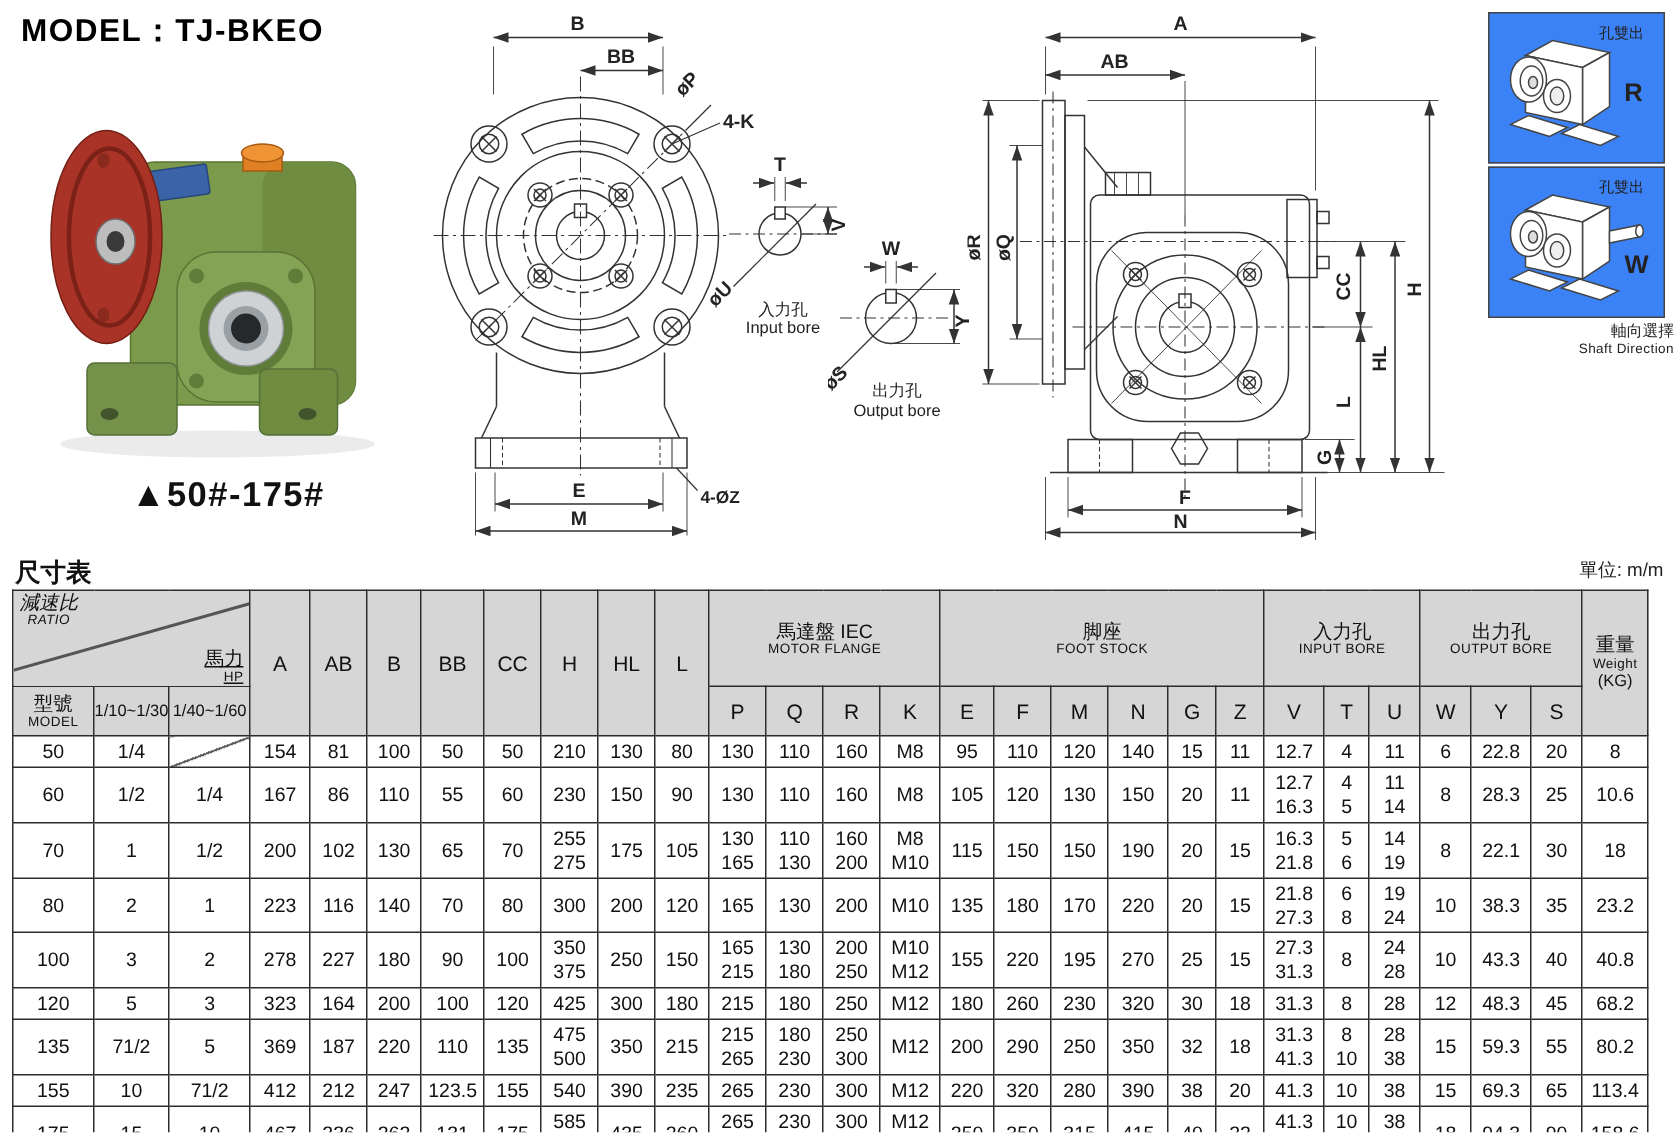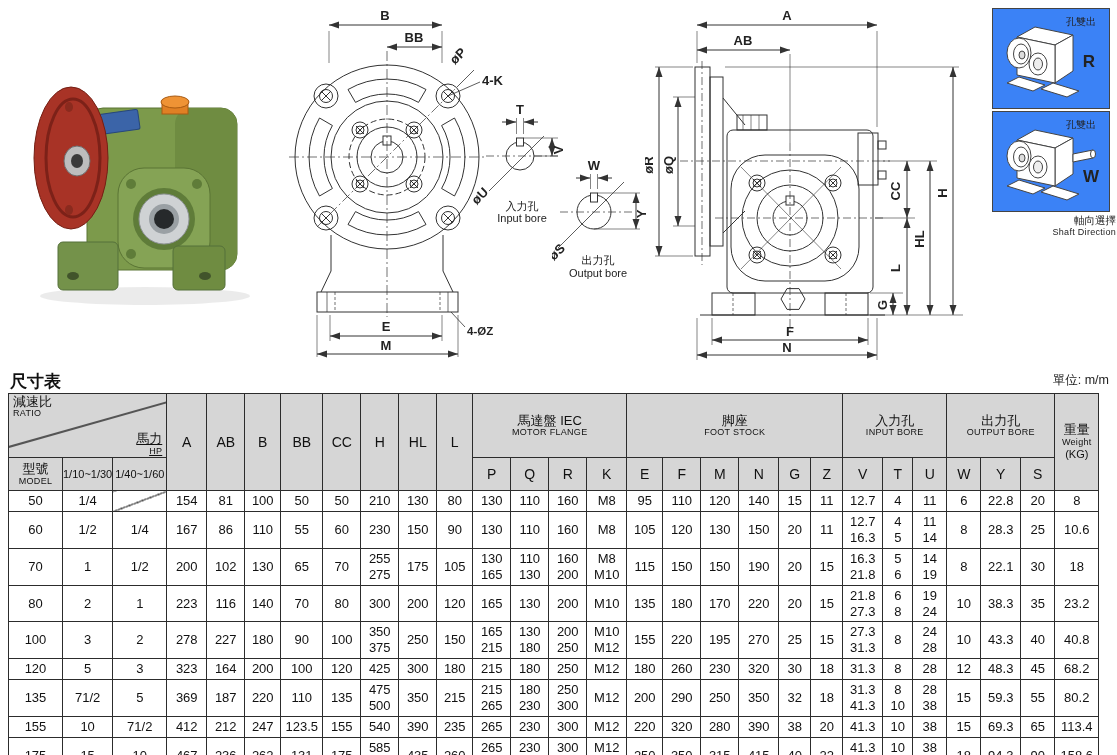--- a/index.html
+++ b/index.html
@@ -30,31 +30,32 @@
   th,td{border:1px solid #2c2c2c;text-align:center;vertical-align:middle;
         font-size:13px;line-height:1.22;padding:2px 0;white-space:pre-line;color:#111;}
   thead th{background:#d6d6d6;font-weight:400;}
   thead tr:first-child th{height:30px;}
   thead tr:last-child th{height:28px;}
   .zh{font-size:13px;display:block;line-height:1.1;}
   .en{font-size:9px;display:block;line-height:1.1;letter-spacing:.3px;}
   .letter{font-size:14px;}
   .corner{position:relative;padding:0;}
   .corner svg{position:absolute;left:0;top:0;width:100%;height:100%;}
-  .corner-ratio{position:absolute;left:4px;top:1px;text-align:left;}
+  .corner-ratio{position:absolute;left:4px;top:1px;text-align:center;font-style:italic;}
   .corner-hp{position:absolute;right:4px;bottom:1px;text-align:right;text-decoration:underline;}
   .corner-ratio .zh,.corner-hp .zh{display:block;}
   td.diag{background-image:linear-gradient(to bottom right,transparent calc(50% - .7px),#555 calc(50% - .7px),#555 calc(50% + .7px),transparent calc(50% + .7px));}
   tbody td{background:#fff;}
 </style>
 </head>
 <body>
 
 <div id="page">
 
+  <div class="abs" id="title">MODEL：TJ-BKEO</div>
 
   <svg class="abs" style="left:25px;top:62px" width="245" height="250" viewBox="0 0 245 250">
     <ellipse cx="120" cy="234" rx="105" ry="9" fill="#000" opacity="0.08"></ellipse>
     <rect x="62" y="46" width="150" height="162" rx="16" fill="#7c9a4b" stroke="#5a7434"></rect>
     <rect x="150" y="46" width="62" height="162" rx="16" fill="#6f8c41"></rect>
     <rect x="137" y="40" width="26" height="12" fill="#e08024" stroke="#a85a12"></rect>
     <ellipse cx="150" cy="40" rx="14" ry="6" fill="#ef9335" stroke="#a85a12"></ellipse>
     <rect x="72" y="50" width="42" height="20" rx="2" transform="rotate(-8 93 60)" fill="#3b64a8" stroke="#27477c"></rect>
     <ellipse cx="46" cy="96" rx="37" ry="71" fill="#a83326" stroke="#741f14"></ellipse>
     <ellipse cx="48" cy="96" rx="27" ry="59" fill="none" stroke="#7c2118" stroke-width="3"></ellipse>
@@ -69,20 +70,21 @@
     <circle cx="172" cy="192" r="5" fill="#5f7c39"></circle>
     <circle cx="139" cy="157" r="31" fill="#5f7c39"></circle>
     <circle cx="139" cy="157" r="25" fill="#cfd2d4" stroke="#8f9497"></circle>
     <circle cx="139" cy="157" r="15" fill="#9aa0a4"></circle>
     <circle cx="139" cy="157" r="10" fill="#26292b"></circle>
     <rect x="33" y="180" width="60" height="48" rx="5" fill="#74924a" stroke="#55703a"></rect>
     <rect x="148" y="184" width="52" height="44" rx="5" fill="#6f8c41" stroke="#55703a"></rect>
     <ellipse cx="48" cy="214" rx="6" ry="4" fill="#41542b"></ellipse>
     <ellipse cx="180" cy="214" rx="6" ry="4" fill="#41542b"></ellipse>
   </svg>
+  <div class="abs" id="photo-cap">▲50#-175#</div>
 
   <svg class="abs" style="left:283px;top:5px" width="225" height="358" viewBox="0 0 225 358">
     <defs>
       <marker id="f_e" markerWidth="11" markerHeight="8" refX="10" refY="4" orient="auto" markerUnits="userSpaceOnUse">
           <path d="M0,0.5 L10,4 L0,7.5 Z" fill="#333"></path>
         </marker>
       <marker id="f_s" markerWidth="11" markerHeight="8" refX="0" refY="4" orient="auto" markerUnits="userSpaceOnUse">
           <path d="M10,0.5 L0,4 L10,7.5 Z" fill="#333"></path>
         </marker>
     </defs>

